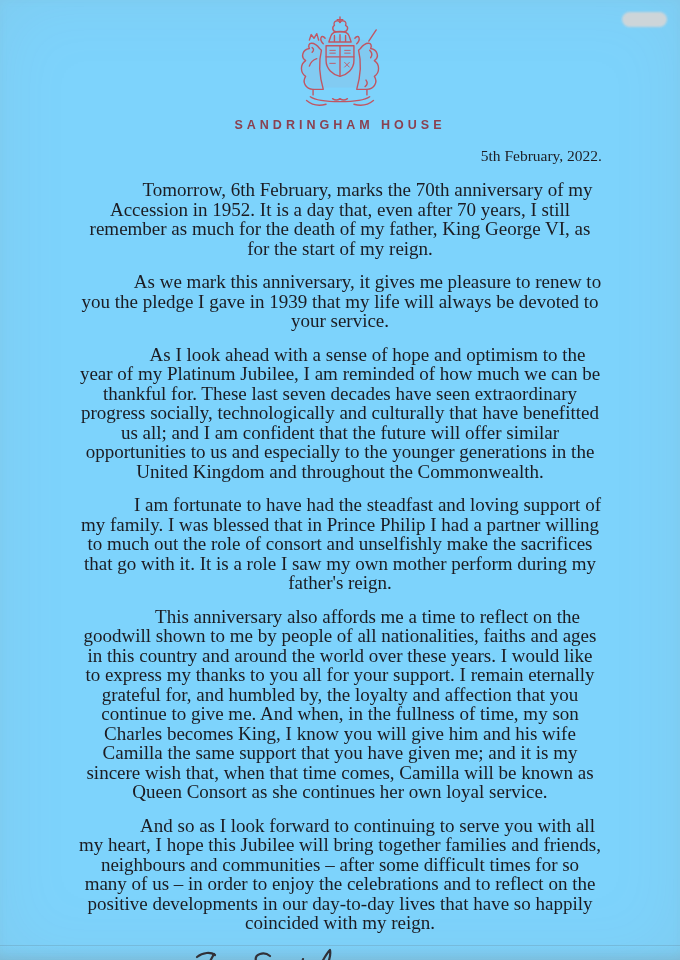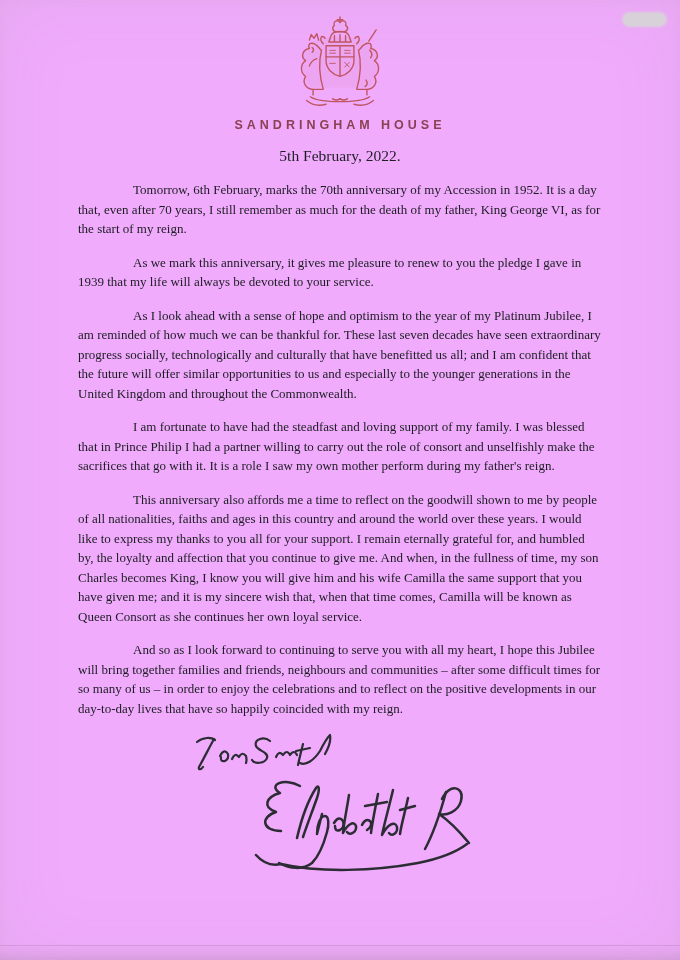--- a/index.html
+++ b/index.html
@@ -5,21 +5,21 @@
   html, body { margin: 0; padding: 0; }
   body {
     width: 680px; height: 960px;
     background: #f2f1ef;
     font-family: "Liberation Serif", serif;
     overflow: hidden;
   }
   .page {
     position: relative;
     width: 680px; height: 960px;
-    background: #f0abfc;
+    background: #7dd3fc;
     box-shadow: inset 0 0 70px rgba(145,135,125,0.10), inset 0 0 8px rgba(145,135,125,0.07);
     overflow: hidden;
   }
   .artifact-pill {
     position: absolute; top: 12px; right: 13px;
     width: 45px; height: 15px; border-radius: 8px;
     background: #d6d6d6;
     filter: blur(1px);
     opacity: 0.9;
   }
@@ -36,31 +36,31 @@
     font-family: "Liberation Sans", sans-serif;
     font-weight: bold;
     font-size: 12.5px;
     letter-spacing: 4px;
     color: #8a4150;
     filter: blur(0.2px);
   }
   .date-line {
     width: 524px;
     margin: 15px auto 0 auto;
-    text-align: center;
+    text-align: right;
     font-size: 15.5px;
     color: #1e1e24;
   }
   .letter-body {
     width: 524px;
     margin: 15px auto 0 auto;
-    font-size: 13px;
+    font-size: 19px;
     line-height: 19.5px;
     color: #1c1c22;
-    text-align: left;
+    text-align: center;
   }
   .letter-body p {
     margin: 0 0 14px 0;
     text-indent: 55px;
   }
   .signature-block {
     position: relative;
     width: 524px;
     margin: 0 auto;
     height: 160px;
@@ -108,21 +108,21 @@
     </svg>
     <div class="house-name">SANDRINGHAM HOUSE</div>
   </header>
 
   <div class="date-line">5th February, 2022.</div>
 
   <main class="letter-body">
     <p>Tomorrow, 6th February, marks the 70th anniversary of my Accession in 1952.  It is a day that, even after 70 years, I still remember as much for the death of my father, King George VI, as for the start of my reign.</p>
     <p>As we mark this anniversary, it gives me pleasure to renew to you the pledge I gave in 1939 that my life will always be devoted to your service.</p>
     <p>As I look ahead with a sense of hope and optimism to the year of my Platinum Jubilee, I am reminded of how much we can be thankful for.  These last seven decades have seen extraordinary progress socially, technologically and culturally that have benefitted us all; and I am confident that the future will offer similar opportunities to us and especially to the younger generations in the United Kingdom and throughout the Commonwealth.</p>
-    <p>I am fortunate to have had the steadfast and loving support of my family.  I was blessed that in Prince Philip I had a partner willing to carry out the role of consort and unselfishly make the sacrifices that go with it.  It is a role I saw my own mother perform during my father's reign.</p>
+    <p>I am fortunate to have had the steadfast and loving support of my family.  I was blessed that in Prince Philip I had a partner willing to much out the role of consort and unselfishly make the sacrifices that go with it.  It is a role I saw my own mother perform during my father's reign.</p>
     <p>This anniversary also affords me a time to reflect on the goodwill shown to me by people of all nationalities, faiths and ages in this country and around the world over these years.  I would like to express my thanks to you all for your support.  I remain eternally grateful for, and humbled by, the loyalty and affection that you continue to give me.  And when, in the fullness of time, my son Charles becomes King, I know you will give him and his wife Camilla the same support that you have given me; and it is my sincere wish that, when that time comes, Camilla will be known as Queen Consort as she continues her own loyal service.</p>
     <p>And so as I look forward to continuing to serve you with all my heart, I hope this Jubilee will bring together families and friends, neighbours and communities – after some difficult times for so many of us – in order to enjoy the celebrations and to reflect on the positive developments in our day-to-day lives that have so happily coincided with my reign.</p>
   </main>
 
   <div class="signature-block">
 
     <svg class="sig-valediction" viewBox="0 0 170 55" width="170" height="55" aria-hidden="true">
       <g class="ink" stroke-width="2.2">
         <path d="M13 10 C19 5 27 5 31 8"></path>
         <path d="M30 7 C25 16 19 28 15 35 C14 38 17 38 19 35"></path>

